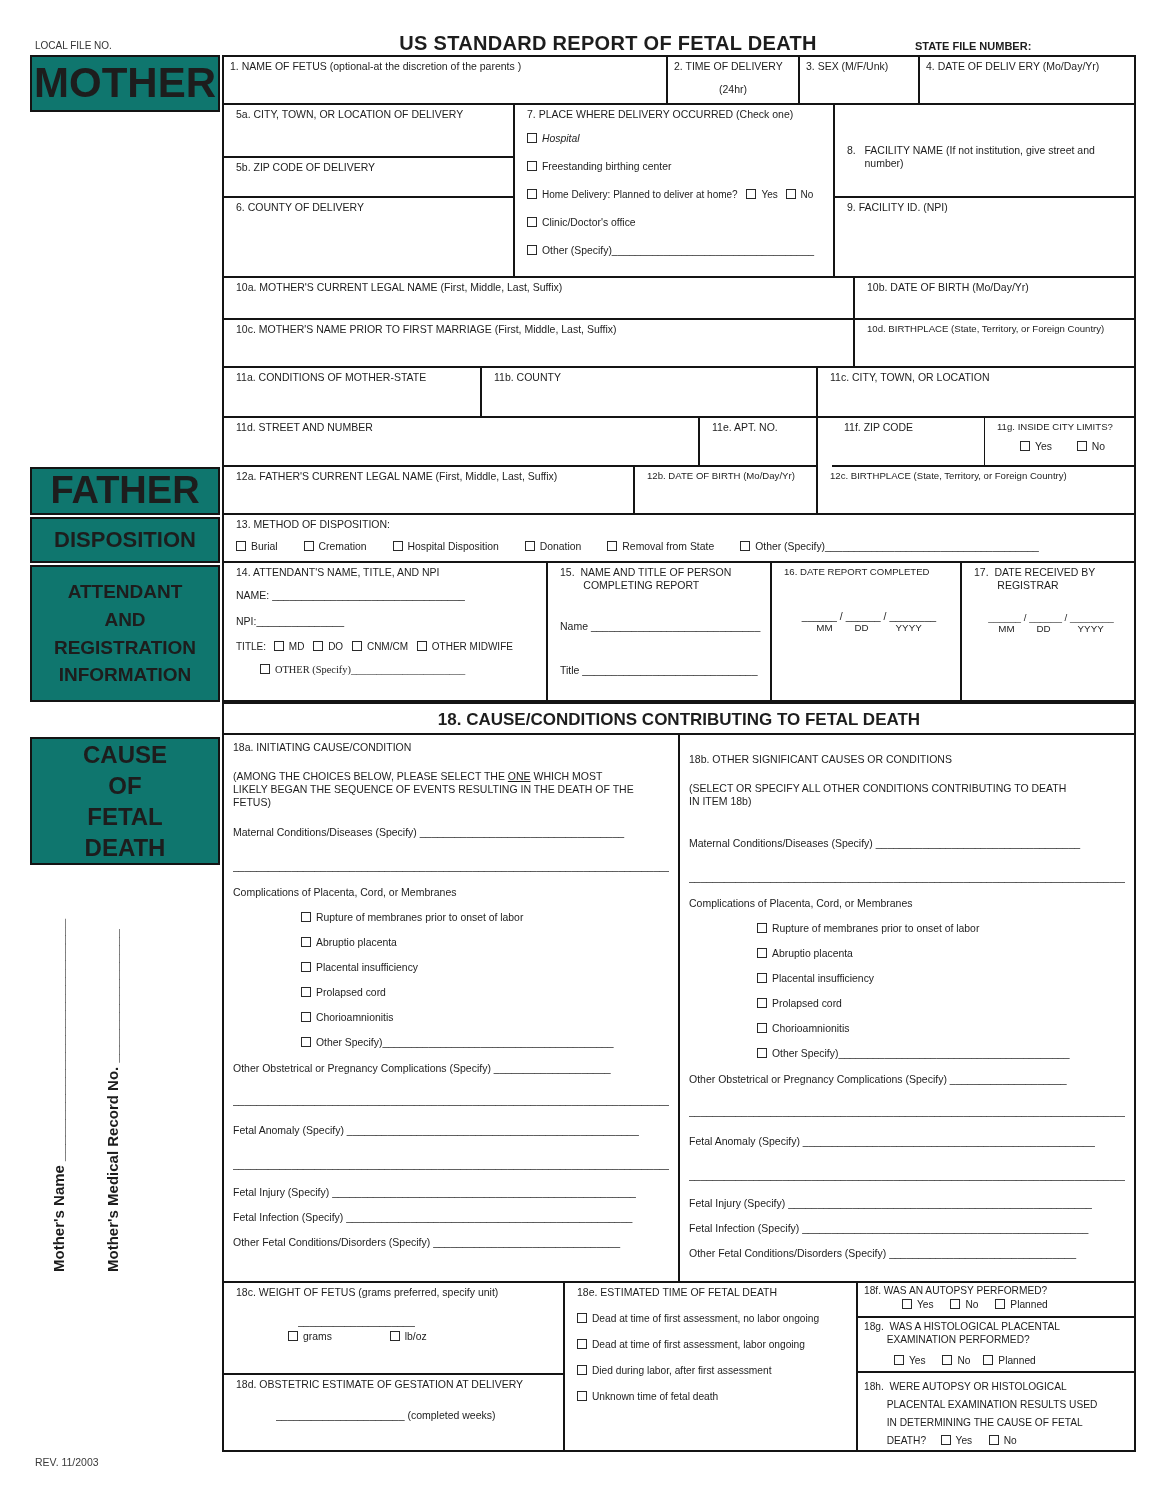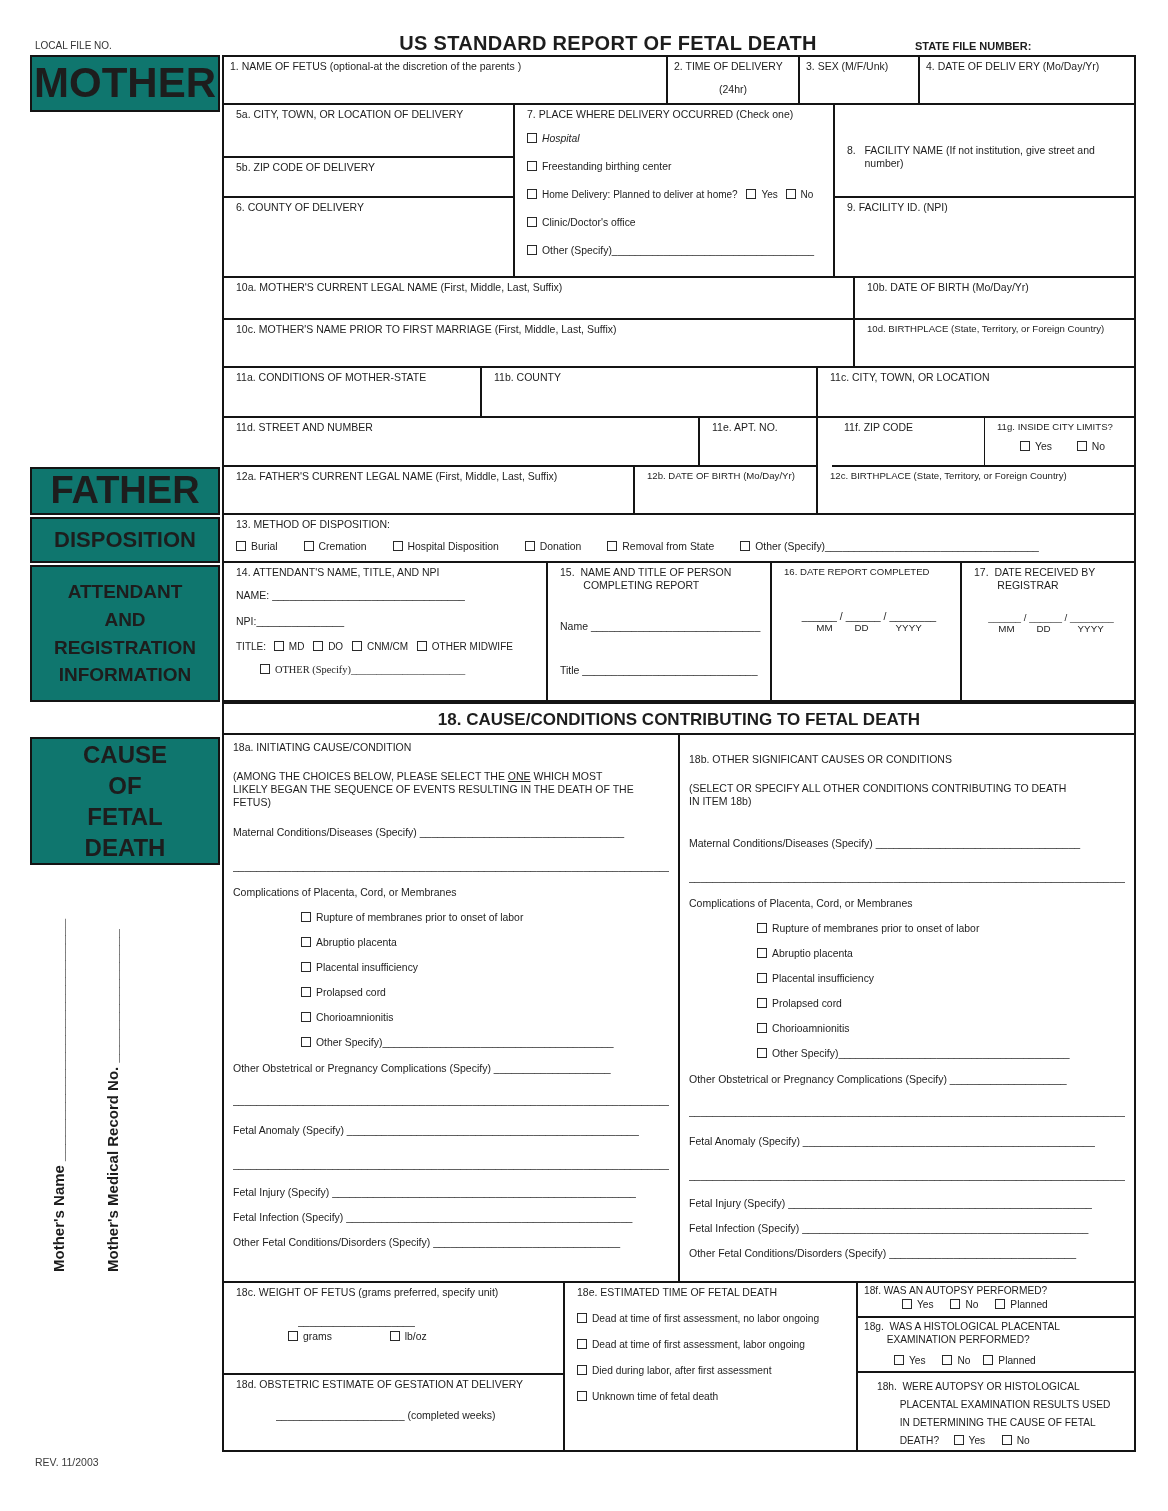--- a/index.html
+++ b/index.html
@@ -282,21 +282,21 @@
   <div class="b nt nl" style="left:858px;top:1318px;width:278px;height:55px;padding:3px 6px;">
     <div class="lbl pw" style="font-size:10.2px;">18g.  WAS A HISTOLOGICAL PLACENTAL
         EXAMINATION PERFORMED?</div>
     <div class="cbrow" style="margin:8px 0 0 30px;font-size:10.2px;">
       <span class="cb"></span><span>Yes</span>
       <span class="cb" style="margin-left:14px;"></span><span>No</span>
       <span class="cb" style="margin-left:10px;"></span><span>Planned</span>
     </div>
   </div>
 
-  <div class="b nt nl" style="left:858px;top:1373px;width:278px;height:79px;padding:3px 19px;">
+  <div class="b nt nl" style="left:858px;top:1373px;width:278px;height:79px;padding:3px 6px;">
     <span class="lbl pw" style="font-size:10.2px;">18h.  WERE AUTOPSY OR HISTOLOGICAL
         PLACENTAL EXAMINATION RESULTS USED
         IN DETERMINING THE CAUSE OF FETAL
         DEATH?</span>
     <span class="cbrow" style="font-size:10.2px;margin-left:10px;"><span class="cb"></span><span>Yes</span></span>
     <span class="cbrow" style="font-size:10.2px;margin-left:12px;"><span class="cb"></span><span>No</span></span>
   </div>
 
   <div class="vlabel" style="left:50px;top:1272px;">Mother's Name _____________________________</div>
   <div class="vlabel" style="left:104px;top:1272px;">Mother's Medical Record No. ________________</div>

